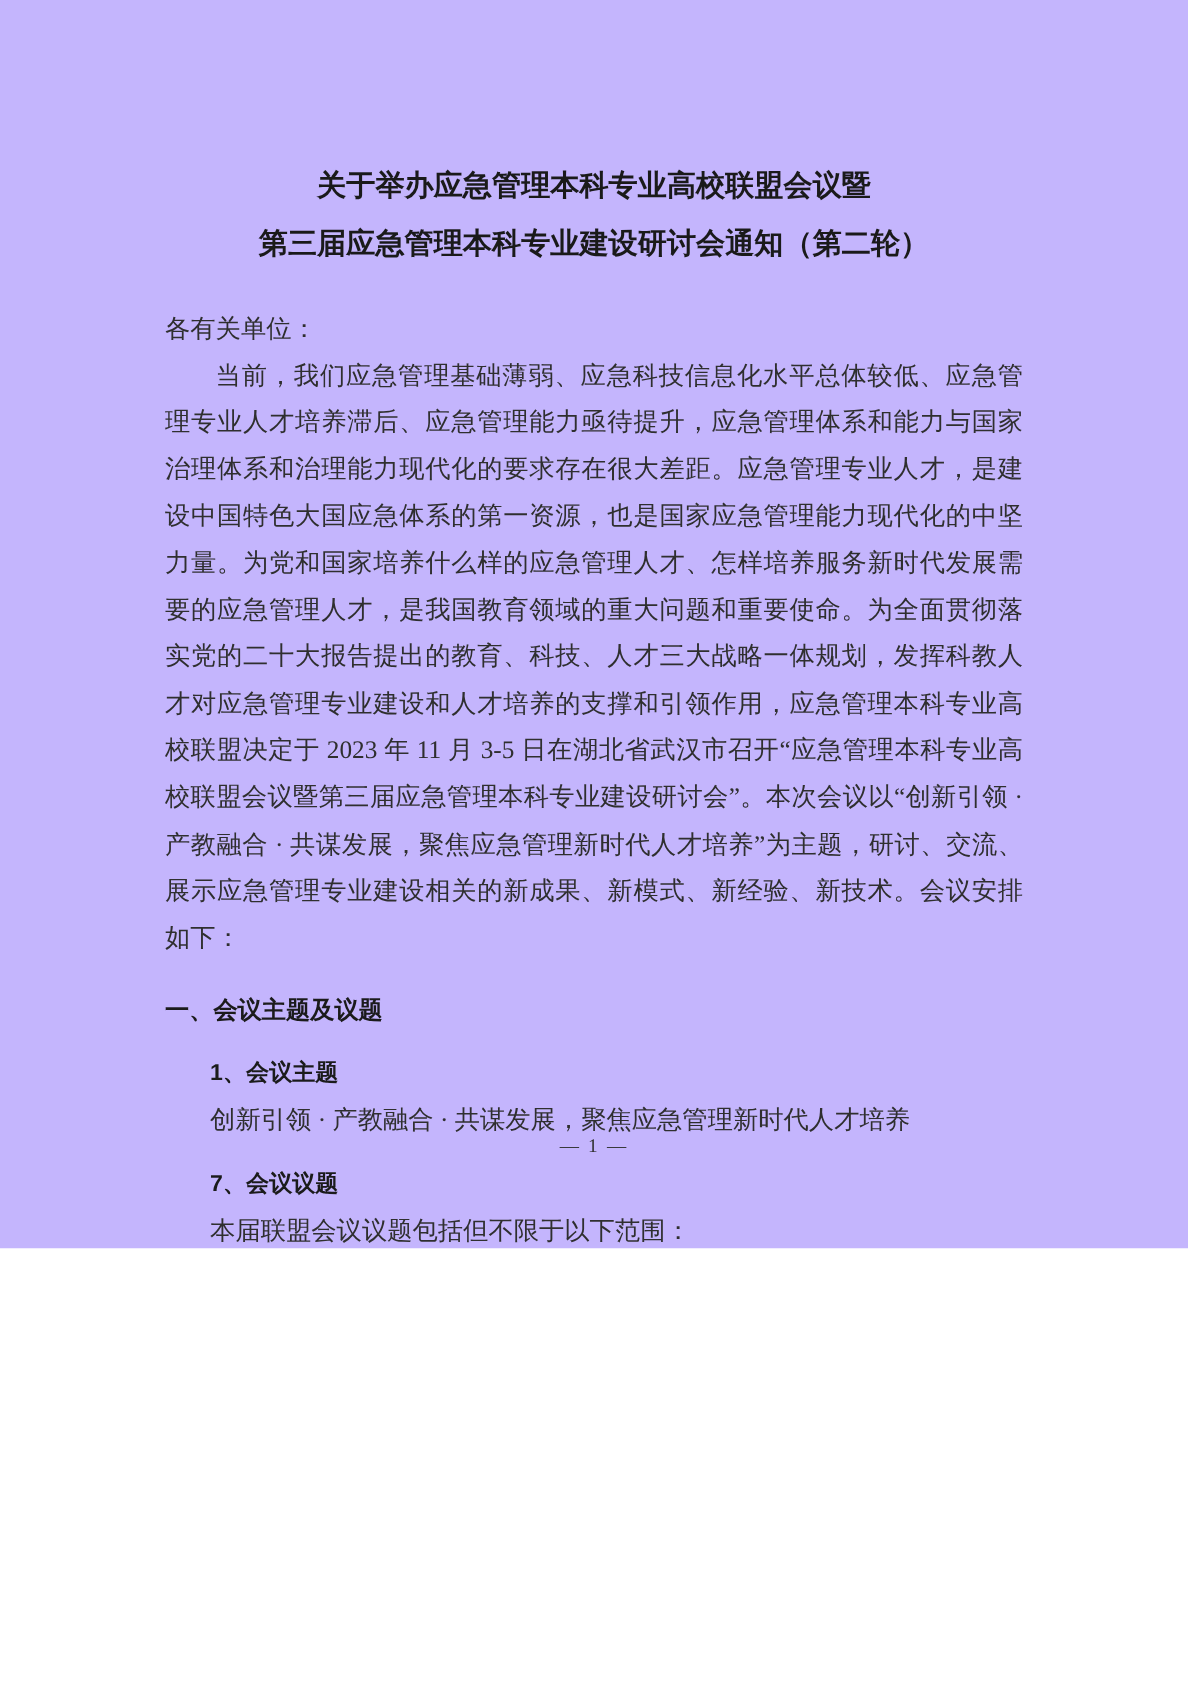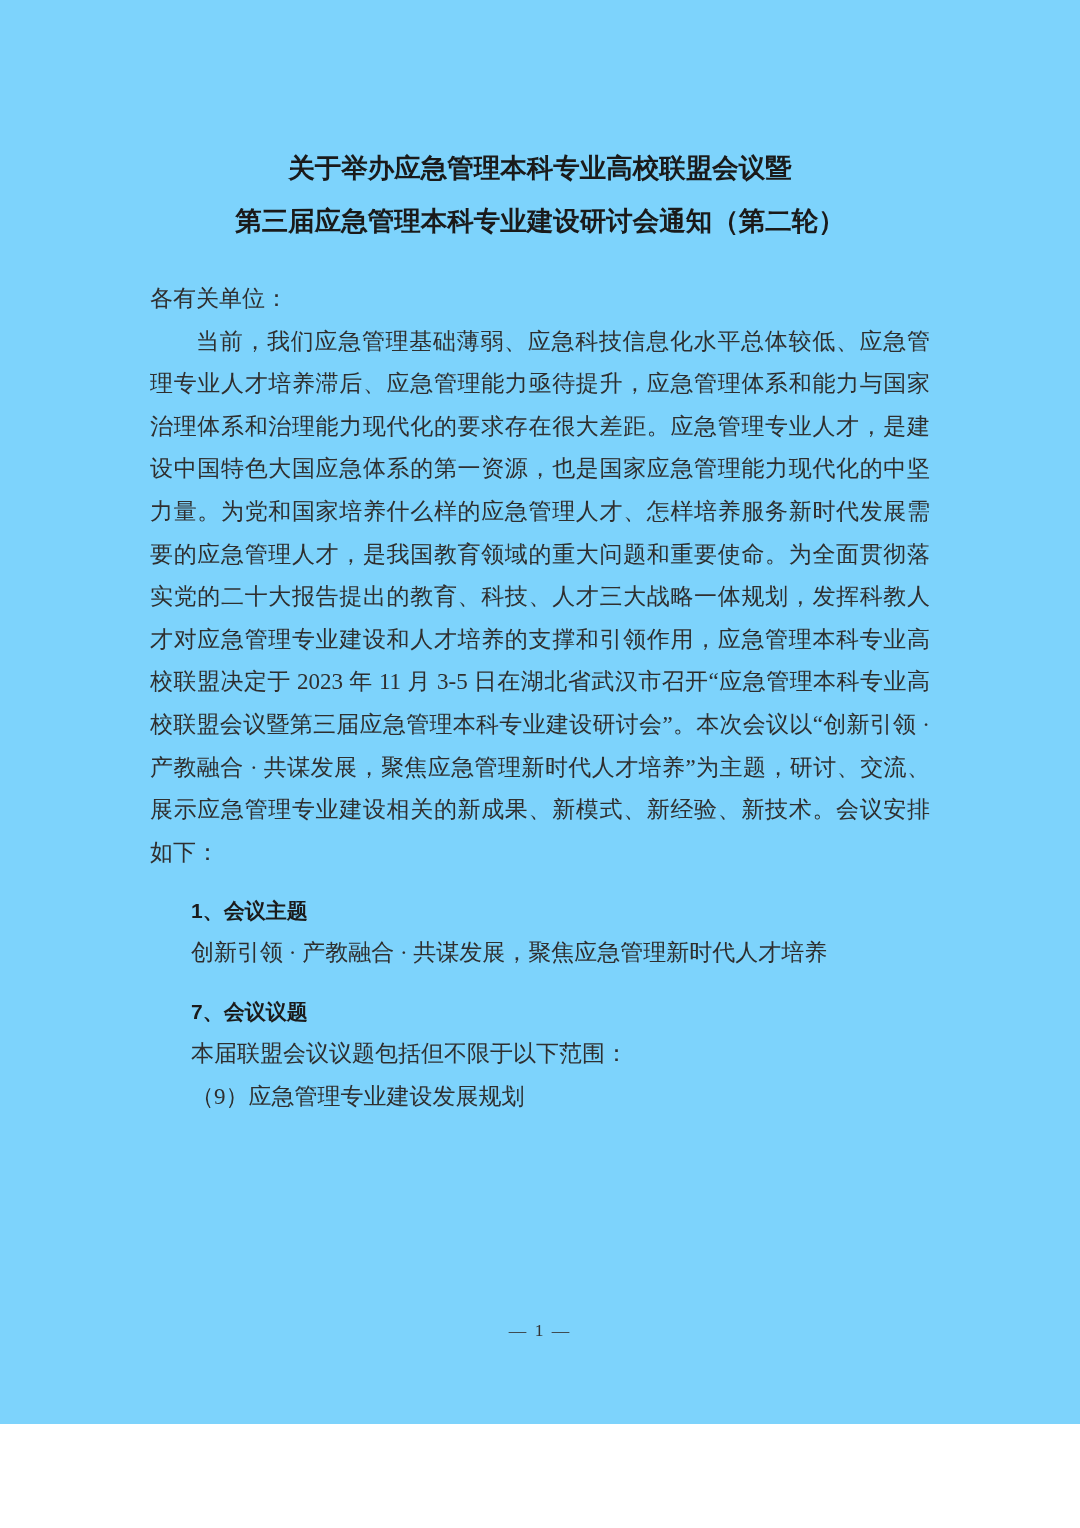--- a/index.html
+++ b/index.html
@@ -3,23 +3,23 @@
 <meta charset="utf-8">
 <style>
   html, body {
     margin: 0;
     padding: 0;
     background: #ffffff;
   }
   .page {
     position: relative;
     width: 1080px;
-    height: 1424px;
+    height: 1135px;
     margin: 0 auto;
-    background: #7dd3fc;
+    background: #c4b5fd;
     box-sizing: border-box;
     padding: 142px 150px 0 150px;
     font-family: "Liberation Serif", "DejaVu Serif", serif;
     color: #2f2f2f;
     overflow: hidden;
   }
   .doc-title {
     margin: 0;
     text-align: center;
     font-size: 26.5px;
@@ -84,20 +84,21 @@
     <div>关于举办应急管理本科专业高校联盟会议暨</div>
     <div>第三届应急管理本科专业建设研讨会通知（第二轮）</div>
   </h1>
 
   <div class="body-block">
     <p class="body-text salutation">各有关单位：</p>
 
 
     <p class="body-text para">当前，我们应急管理基础薄弱、应急科技信息化水平总体较低、应急管理专业人才培养滞后、应急管理能力亟待提升，应急管理体系和能力与国家治理体系和治理能力现代化的要求存在很大差距。应急管理专业人才，是建设中国特色大国应急体系的第一资源，也是国家应急管理能力现代化的中坚力量。为党和国家培养什么样的应急管理人才、怎样培养服务新时代发展需要的应急管理人才，是我国教育领域的重大问题和重要使命。为全面贯彻落实党的二十大报告提出的教育、科技、人才三大战略一体规划，发挥科教人才对应急管理专业建设和人才培养的支撑和引领作用，应急管理本科专业高校联盟决定于 2023 年 11 月 3-5 日在湖北省武汉市召开“应急管理本科专业高校联盟会议暨第三届应急管理本科专业建设研讨会”。本次会议以“创新引领 · 产教融合 · 共谋发展，聚焦应急管理新时代人才培养”为主题，研讨、交流、展示应急管理专业建设相关的新成果、新模式、新经验、新技术。会议安排如下：</p>
 
+    <h2 class="sec-heading">一、会议主题及议题</h2>
 
     <h3 class="sub-heading">1、会议主题</h3>
 
     <p class="body-text sub-text">创新引领 · 产教融合 · 共谋发展，聚焦应急管理新时代人才培养</p>
 
     <h3 class="sub-heading">7、会议议题</h3>
 
     <p class="body-text sub-text">本届联盟会议议题包括但不限于以下范围：</p>
 
     <p class="body-text sub-text">（9）应急管理专业建设发展规划</p>

